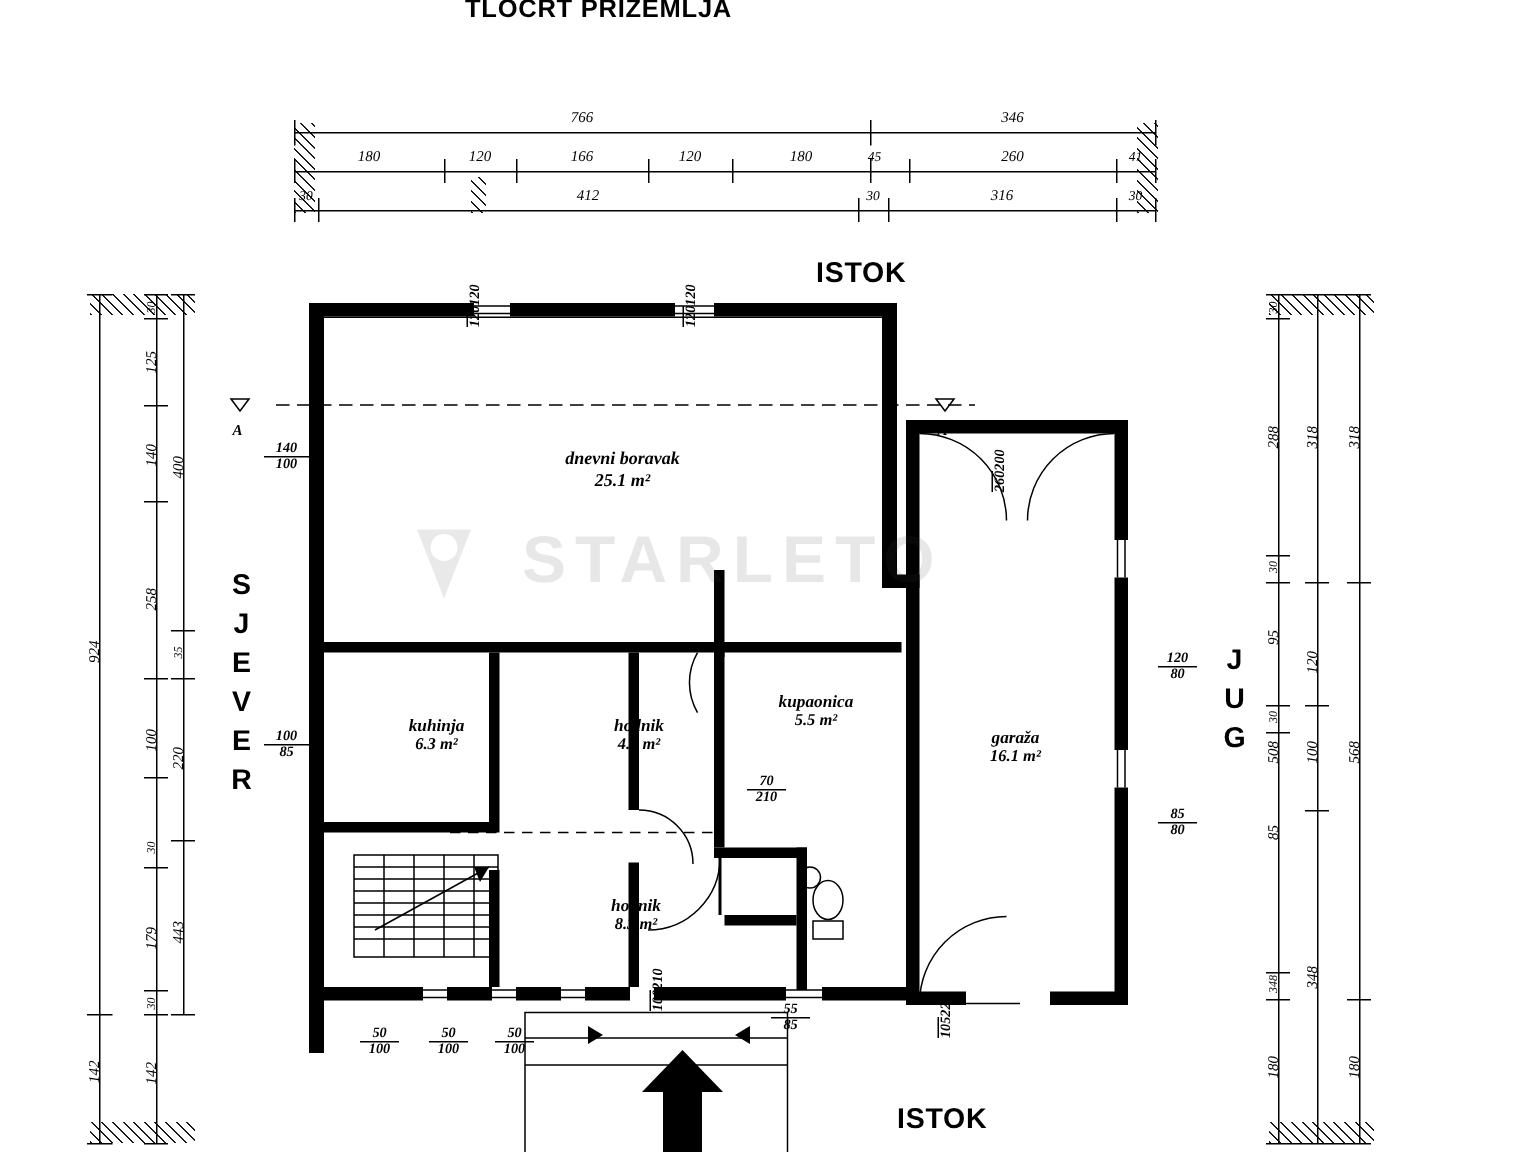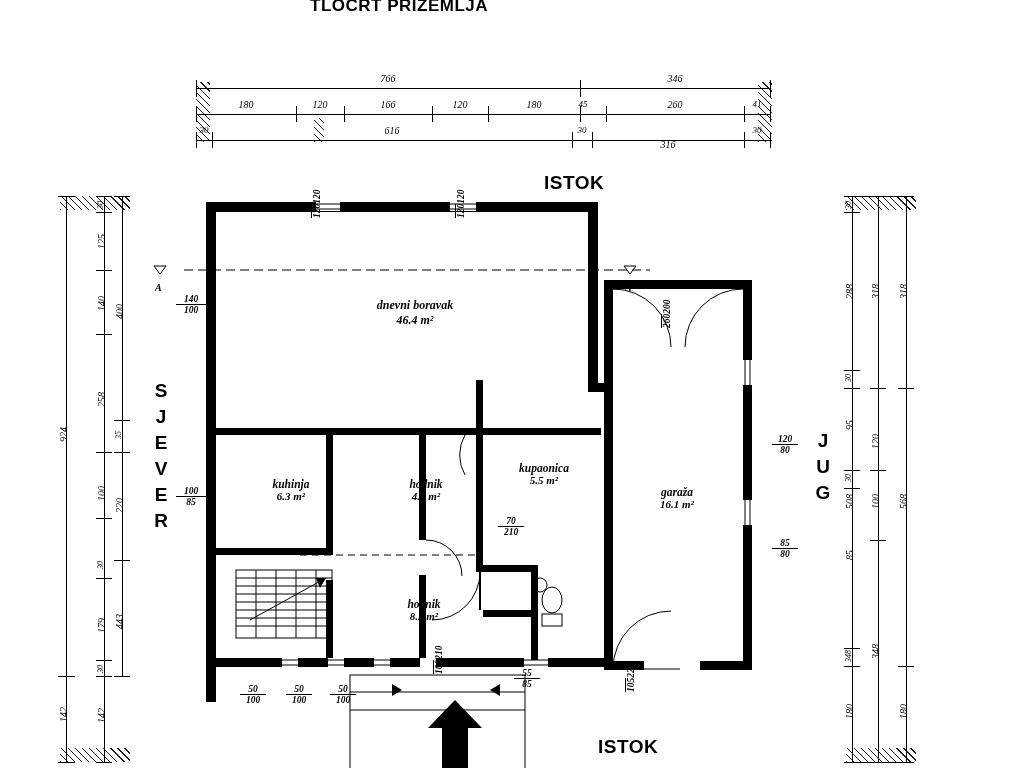--- a/index.html
+++ b/index.html
@@ -67,23 +67,23 @@
   <div class="abs dim" style="left:740px;top:99px;width:34px;font-size:9px;">41</div>
 
   <div class="abs thin" style="left:196px;top:140px;width:574px;height:1px;"></div>
   <div class="abs tick" style="left:196px;top:132px;width:1px;height:16px;"></div>
   <div class="abs tick" style="left:212px;top:132px;width:1px;height:16px;"></div>
   <div class="abs tick" style="left:572px;top:132px;width:1px;height:16px;"></div>
   <div class="abs tick" style="left:592px;top:132px;width:1px;height:16px;"></div>
   <div class="abs tick" style="left:744px;top:132px;width:1px;height:16px;"></div>
   <div class="abs tick" style="left:770px;top:132px;width:1px;height:16px;"></div>
   <div class="abs dim" style="left:187px;top:125px;width:34px;font-size:9px;">30</div>
-  <div class="abs dim" style="left:362px;top:125px;width:60px;">616</div>
+  <div class="abs dim" style="left:362px;top:125px;width:60px;">412</div>
   <div class="abs dim" style="left:565px;top:125px;width:34px;font-size:9px;">30</div>
-  <div class="abs dim" style="left:638px;top:139px;width:60px;">316</div>
+  <div class="abs dim" style="left:638px;top:125px;width:60px;">316</div>
   <div class="abs dim" style="left:740px;top:125px;width:34px;font-size:9px;">30</div>
 
   <div class="abs hatch" style="left:196px;top:82px;width:14px;height:60px;opacity:.9;"></div>
   <div class="abs hatch" style="left:758px;top:82px;width:14px;height:60px;opacity:.9;"></div>
   <div class="abs hatch" style="left:314px;top:118px;width:10px;height:24px;opacity:.9;"></div>
 
   <div class="abs thin" style="left:66px;top:196px;width:1px;height:566px;"></div>
   <div class="abs tick" style="left:58px;top:196px;width:17px;height:1px;"></div>
   <div class="abs tick" style="left:58px;top:676px;width:17px;height:1px;"></div>
   <div class="abs tick" style="left:58px;top:762px;width:17px;height:1px;"></div>
@@ -300,24 +300,31 @@
         <line x1="170" y1="512" x2="345" y2="512"></line>
         <line x1="170" y1="530" x2="345" y2="530"></line>
         <polygon points="212,504 222,510 212,516" fill="#000" stroke="none"></polygon>
         <polygon points="320,504 310,510 320,516" fill="#000" stroke="none"></polygon>
       </g>
 
       <polygon points="262,600 262,548 248,548 275,520 302,548 288,548 288,600" fill="#000" stroke="none"></polygon>
     </g>
   </svg>
 
+  <div class="wm">
+    <svg width="470" height="62" viewBox="0 0 470 62">
+      <path d="M10 8 L46 8 L28 54 Z" fill="#555"></path>
+      <circle cx="28" cy="20" r="9" fill="#fff"></circle>
+    </svg>
+    <div class="abs wm-text" style="left:80px;top:4px;">STARLETO</div>
+  </div>
 
   <div class="abs room big" style="left:330px;top:298px;width:170px;">
     <div class="rname">dnevni boravak</div>
-    <div class="rarea">46.4 m²</div>
+    <div class="rarea">25.1 m²</div>
   </div>
   <div class="abs room" style="left:236px;top:478px;width:110px;text-align:center;">
     <div class="rname">kuhinja</div>
     <div class="rarea">6.3 m²</div>
   </div>
   <div class="abs room" style="left:378px;top:478px;width:96px;">
     <div class="rname">hodnik</div>
     <div class="rarea">4.6 m²</div>
   </div>
   <div class="abs room" style="left:494px;top:462px;width:100px;">

